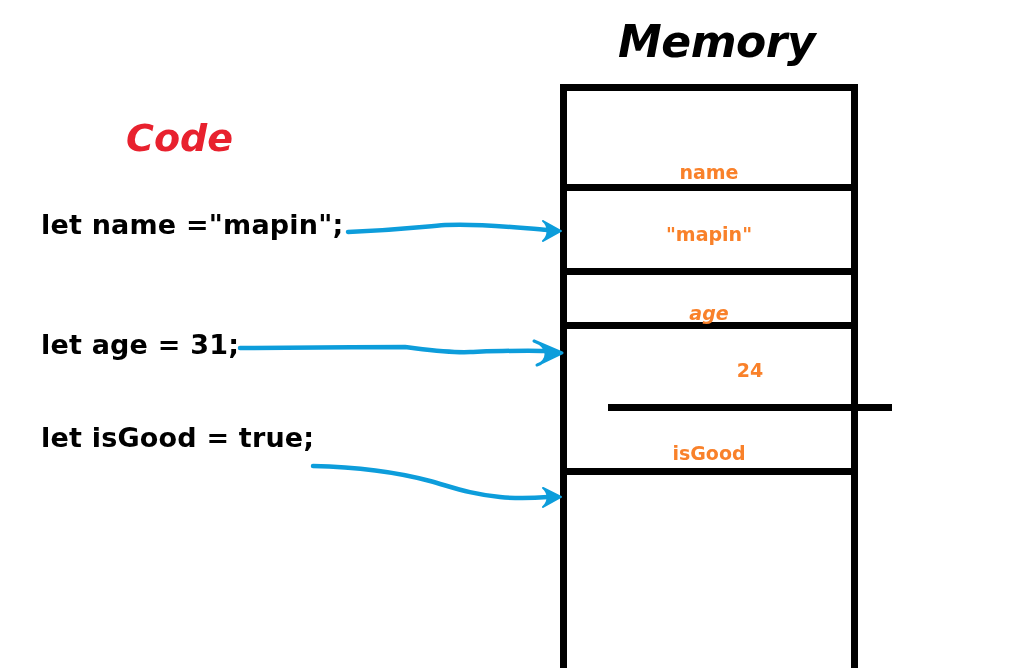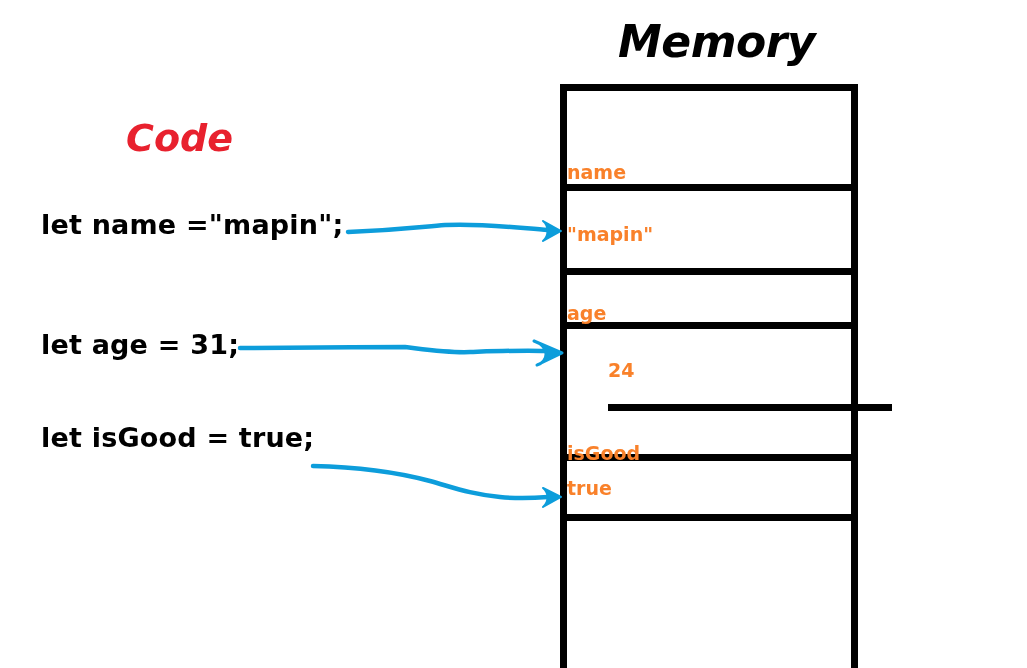--- a/index.html
+++ b/index.html
@@ -74,42 +74,42 @@
     box-sizing: border-box;
     border-bottom: 7px solid #000000;
     width: 100%;
   }
   .mem-cell:last-child { border-bottom: none; }
 
   .mem-label {
     position: absolute;
     left: 0;
     right: 0;
-    text-align: left;
+    text-align: center;
     font-size: 19px;
     font-weight: bold;
     color: #F9812A;
     white-space: nowrap;
     line-height: 1;
   }
 
   
   #mem-cell-0 { height: 100px; }
   #mem-cell-0 .mem-label { top: 72px; }
 
   #mem-cell-1 { height: 84px; }
   #mem-cell-1 .mem-label { top: 34px; }
 
   #mem-cell-2 { height: 54px; }
-  #mem-cell-2 .mem-label { top: 29px; }
+  #mem-cell-2 .mem-label { top: 29px; font-style: italic; }
 
   #mem-cell-3 { height: 82px; margin-left: 41px; }
   #mem-cell-3 .mem-label { top: 32px; }
 
-  #mem-cell-4 { height: 50px; }
+  #mem-cell-4 { height: 64px; }
   #mem-cell-4 .mem-label { top: 33px; }
 
   #mem-cell-5 { height: 60px; }
   #mem-cell-5 .mem-label { top: 18px; }
 
   #mem-cell-6 { height: 145px; }
   #mem-cell-6 .mem-label { top: 40px; }
 
   
   #arrow-layer {
@@ -145,23 +145,20 @@
     </div>
     <div class="mem-cell" id="mem-cell-2">
       <div class="mem-label">age</div>
     </div>
     <div class="mem-cell" id="mem-cell-3">
       <div class="mem-label">24</div>
     </div>
     <div class="mem-cell" id="mem-cell-4">
       <div class="mem-label">isGood</div>
     </div>
-    <div class="mem-cell" id="mem-cell-5">
-      <div class="mem-label">true</div>
-    </div>
     <div class="mem-cell" id="mem-cell-6">
       <div class="mem-label"></div>
     </div>
   </div>
 
   <svg id="arrow-layer" viewBox="0 0 1027 668">
 
     <g>
       <path d="M 348 232 C 400 230 420 227 445 225 C 480 223 520 228 548 230" fill="none" stroke="#0D9DDB" stroke-width="4.5" stroke-linecap="round" stroke-linejoin="round"></path>
       <path d="M 543 221 L 561 231 L 543 241 C 549 236 549 226 543 221 Z" fill="#0D9DDB" stroke="#0D9DDB" stroke-width="2" stroke-linejoin="round"></path>

